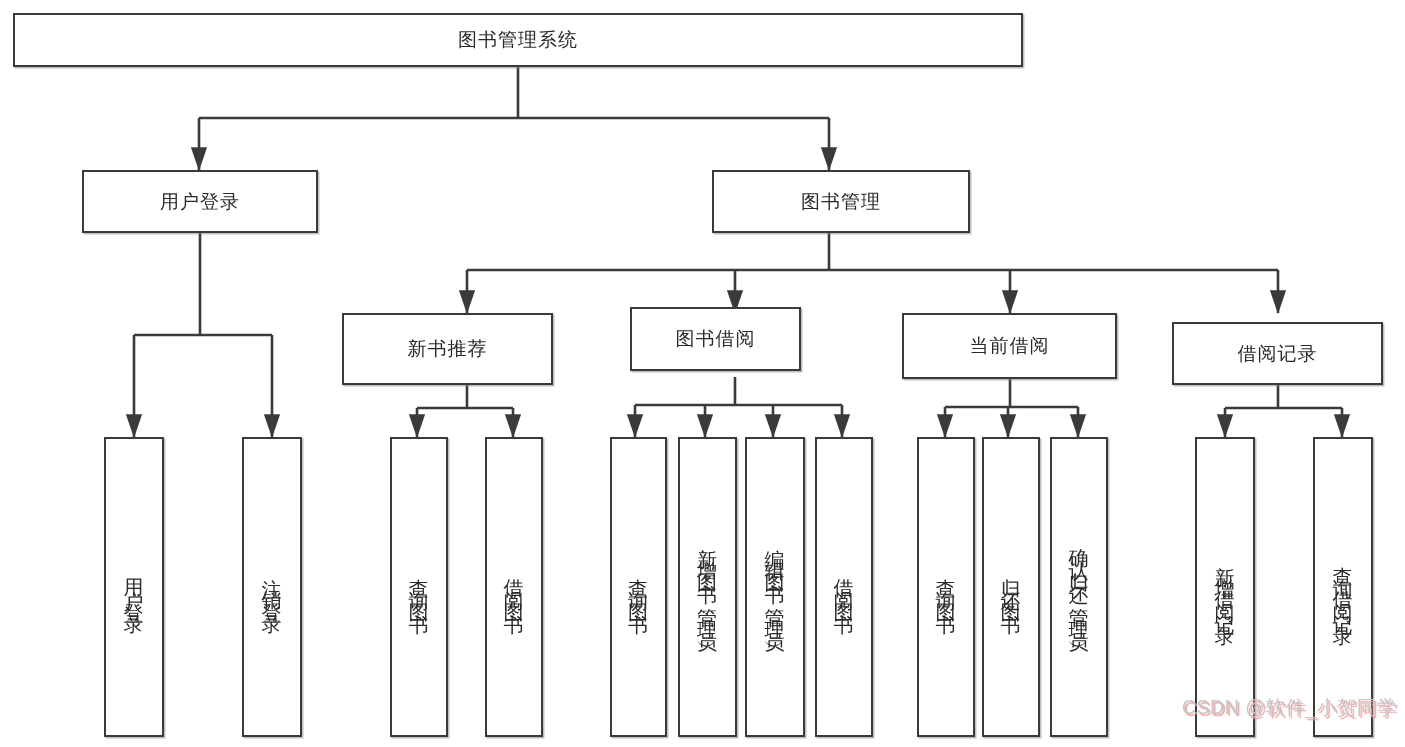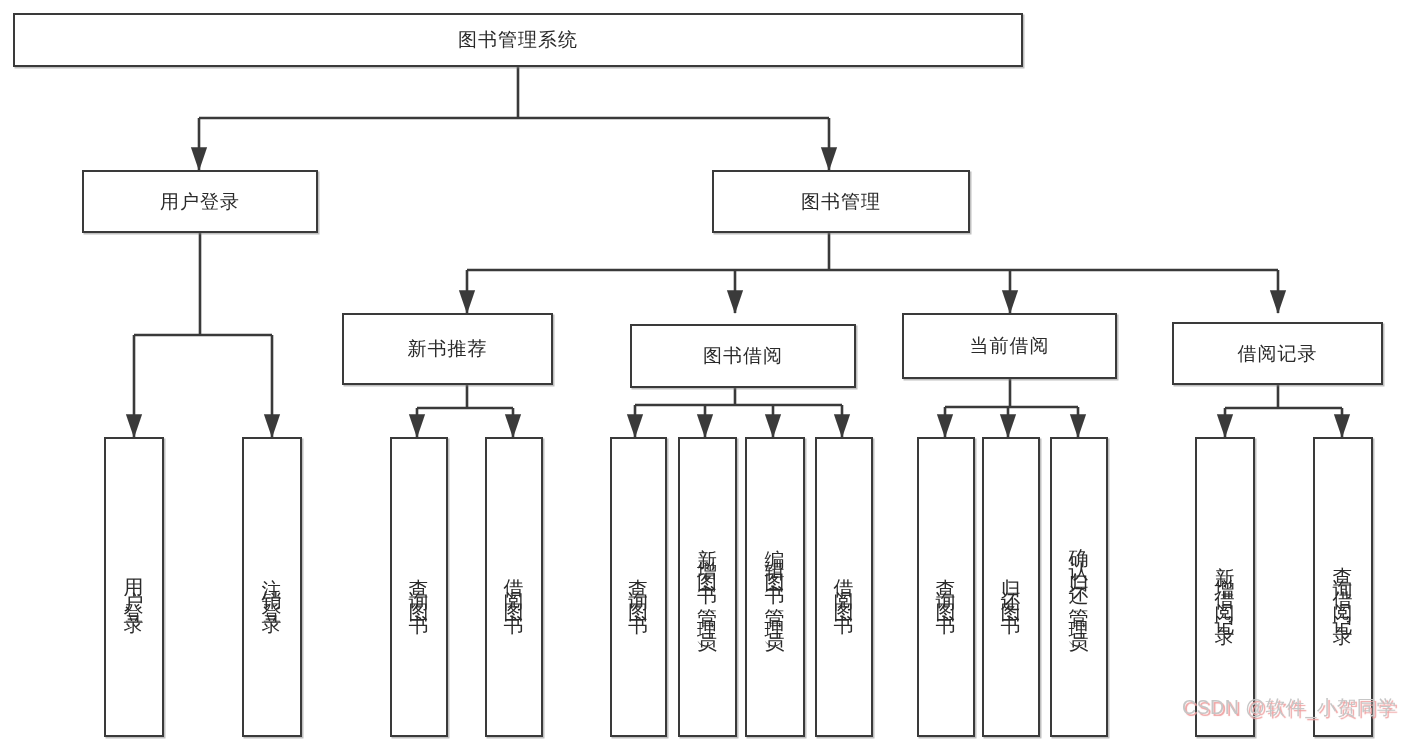--- a/index.html
+++ b/index.html
@@ -110,21 +110,21 @@
   <div class="node hbox" style="left:82px;top:170px;width:236px;height:63px">
     <span>用户登录</span>
   </div>
   <div class="node hbox" style="left:712px;top:170px;width:258px;height:63px">
     <span>图书管理</span>
   </div>
 
   <div class="node hbox" style="left:342px;top:313px;width:211px;height:72px">
     <span>新书推荐</span>
   </div>
-  <div class="node hbox" style="left:630px;top:324px;width:226px;height:64px">
+  <div class="node hbox" style="left:630px;top:307px;width:171px;height:64px">
     <span>图书借阅</span>
   </div>
   <div class="node hbox" style="left:902px;top:313px;width:215px;height:66px">
     <span>当前借阅</span>
   </div>
   <div class="node hbox" style="left:1172px;top:322px;width:211px;height:63px">
     <span>借阅记录</span>
   </div>
 
   <div class="node vbox" style="left:104px;top:437px;width:60px;height:300px">

